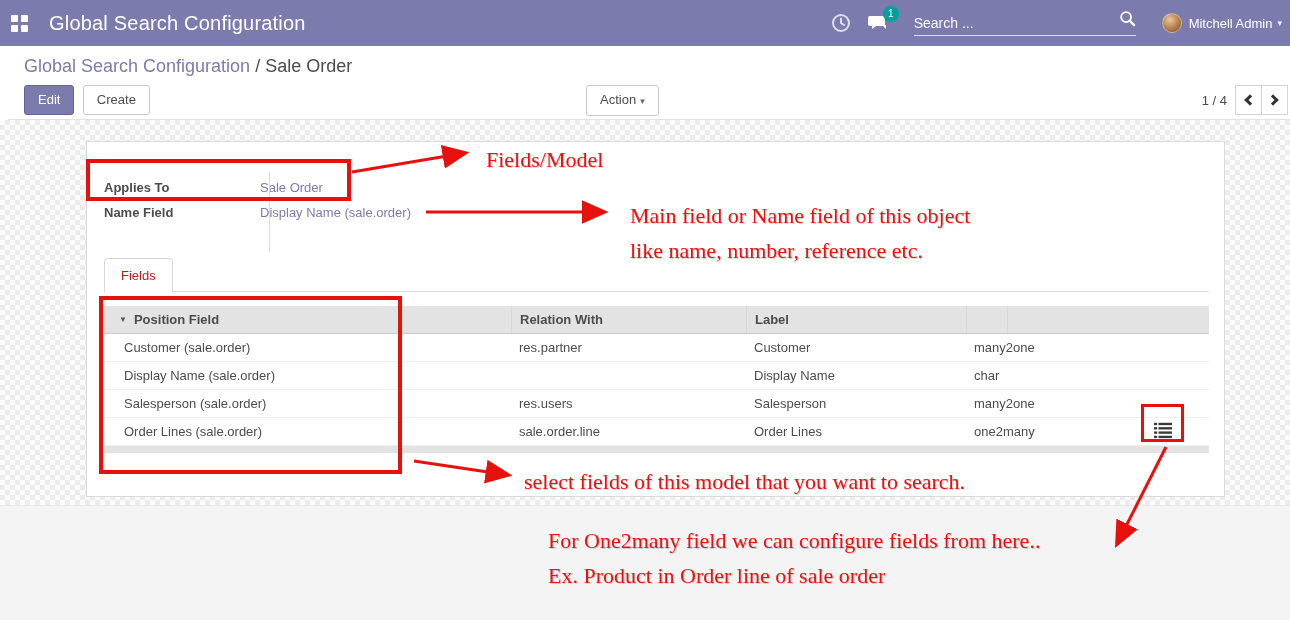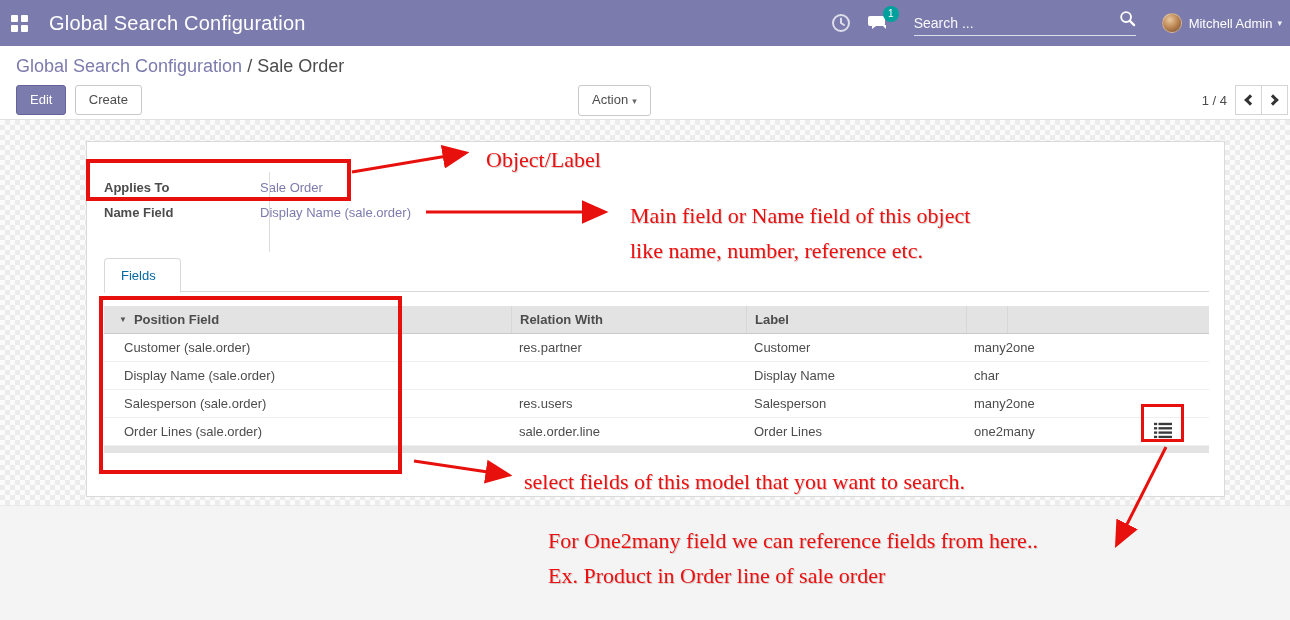--- a/index.html
+++ b/index.html
@@ -23,21 +23,21 @@
   .searchbox input { flex:1; background:transparent; border:none; outline:none; color:#fff; font-size:14px; }
   .searchbox input::placeholder { color:rgba(255,255,255,.95); }
   .user { display:flex; align-items:center; margin-right:8px; }
   .avatar { width:20px; height:20px; border-radius:50%; margin-right:7px;
     background:radial-gradient(circle at 38% 32%, #e8c9a0 0%, #c08a57 45%, #6e4528 100%);
     border:1px solid rgba(255,255,255,.4); }
   .user-name { font-size:13px; }
   .nav-caret { font-size:9px; margin-left:5px; opacity:.9; }
 
   
-  .cpanel { background:#fff; border-bottom:1px solid #e2e2e2; height:74px; position:relative; }
+  .cpanel { background:#fff; border-bottom:1px solid #e2e2e2; height:74px; position:relative;margin-left:8px; }
   .breadcrumb { padding:10px 0 0 16px; font-size:18px; }
   .bc-parent { color:#7c7bad; cursor:pointer; }
   .bc-sep, .bc-current { color:#4c4c4c; }
   .btn-row { position:relative; height:40px; }
   .btn { display:inline-block; font-size:13px; border-radius:3px; padding:6px 13px; cursor:pointer; line-height:16px; }
   .btn-primary { background:#7c7bad; border:1px solid #66639c; color:#fff; margin-left:16px; }
   .btn-default { background:#fff; border:1px solid #c9c9c9; color:#4c4c4c; margin-left:4px; }
   .btn-action { position:absolute; left:574px; top:0; }
   .caret-down { font-size:9px; color:#666; margin-left:4px; }
   .pager { position:absolute; right:2px; top:0; display:flex; align-items:center; }
@@ -64,21 +64,21 @@
 
   .form-group { position:absolute; left:17px; top:33px; width:600px; }
   .form-row { display:flex; height:25px; align-items:center; }
   .form-label { width:148px; font-size:13px; font-weight:bold; color:#4c4c4c; }
   .form-value { font-size:13px; color:#7c7bad; padding-left:8px; cursor:pointer; }
   .form-sep { position:absolute; left:165px; top:-3px; width:1px; height:80px; background:#dcdcdc; }
 
   .notebook { position:absolute; left:17px; top:115px; width:1105px; }
   .tabbar { border-bottom:1px solid #d8d8d8; height:35px; }
   .tab { display:inline-block; background:#fff; border:1px solid #d8d8d8; border-bottom:1px solid #fff;
-    border-radius:4px 4px 0 0; padding:9px 24px 9px 16px; font-size:13px; color:#0369a1; position:relative; top:1px; cursor:pointer; }
+    border-radius:4px 4px 0 0; padding:9px 16px 9px 16px; font-size:13px; color:#b91c1c; position:relative; top:1px; cursor:pointer; }
 
   .list { position:absolute; left:17px; top:164px; width:1105px; font-size:13px; color:#4c4c4c; }
   .lrow { display:flex; }
   .lcell { padding:6px 8px; overflow:hidden; white-space:nowrap; }
   .c0 { width:407px; padding-left:20px; }
   .c1 { width:235px; }
   .c2 { width:220px; }
   .c3 { width:180px; }
   .c4 { width:41px; padding:3px 0 0 6px; }
   .c5 { flex:1; }
@@ -258,20 +258,20 @@
       <marker id="ah" markerWidth="9" markerHeight="8" refX="7.5" refY="4" orient="auto">
         <path d="M0,0 L9,4 L0,8 z" fill="#e8100c"></path>
       </marker>
     </defs>
     <line x1="352" y1="172" x2="465" y2="153" stroke="#e8100c" stroke-width="3" marker-end="url(#ah)"></line>
     <line x1="426" y1="212" x2="604" y2="212" stroke="#e8100c" stroke-width="3" marker-end="url(#ah)"></line>
     <line x1="414" y1="461" x2="508" y2="475" stroke="#e8100c" stroke-width="3" marker-end="url(#ah)"></line>
     <line x1="1166" y1="447" x2="1117" y2="544" stroke="#e8100c" stroke-width="3" marker-end="url(#ah)"></line>
   </svg>
 
-  <div class="anno-text" style="left:486px; top:147px;">Object/Label</div>
+  <div class="anno-text" style="left:486px; top:147px;">Fields/Model</div>
   <div class="anno-text" style="left:630px; top:203px;">Main field or Name field of this object</div>
   <div class="anno-text" style="left:630px; top:238px;">like name, number, reference etc.</div>
   <div class="anno-text" style="left:524px; top:469px;">select fields of this model that you want to search.</div>
-  <div class="anno-text" style="left:548px; top:528px;">For One2many field we can reference fields from here..</div>
+  <div class="anno-text" style="left:548px; top:528px;">For One2many field we can configure fields from here..</div>
   <div class="anno-text" style="left:548px; top:563px;">Ex. Product in Order line of sale order</div>
 
 </div>
 
 </body></html>

